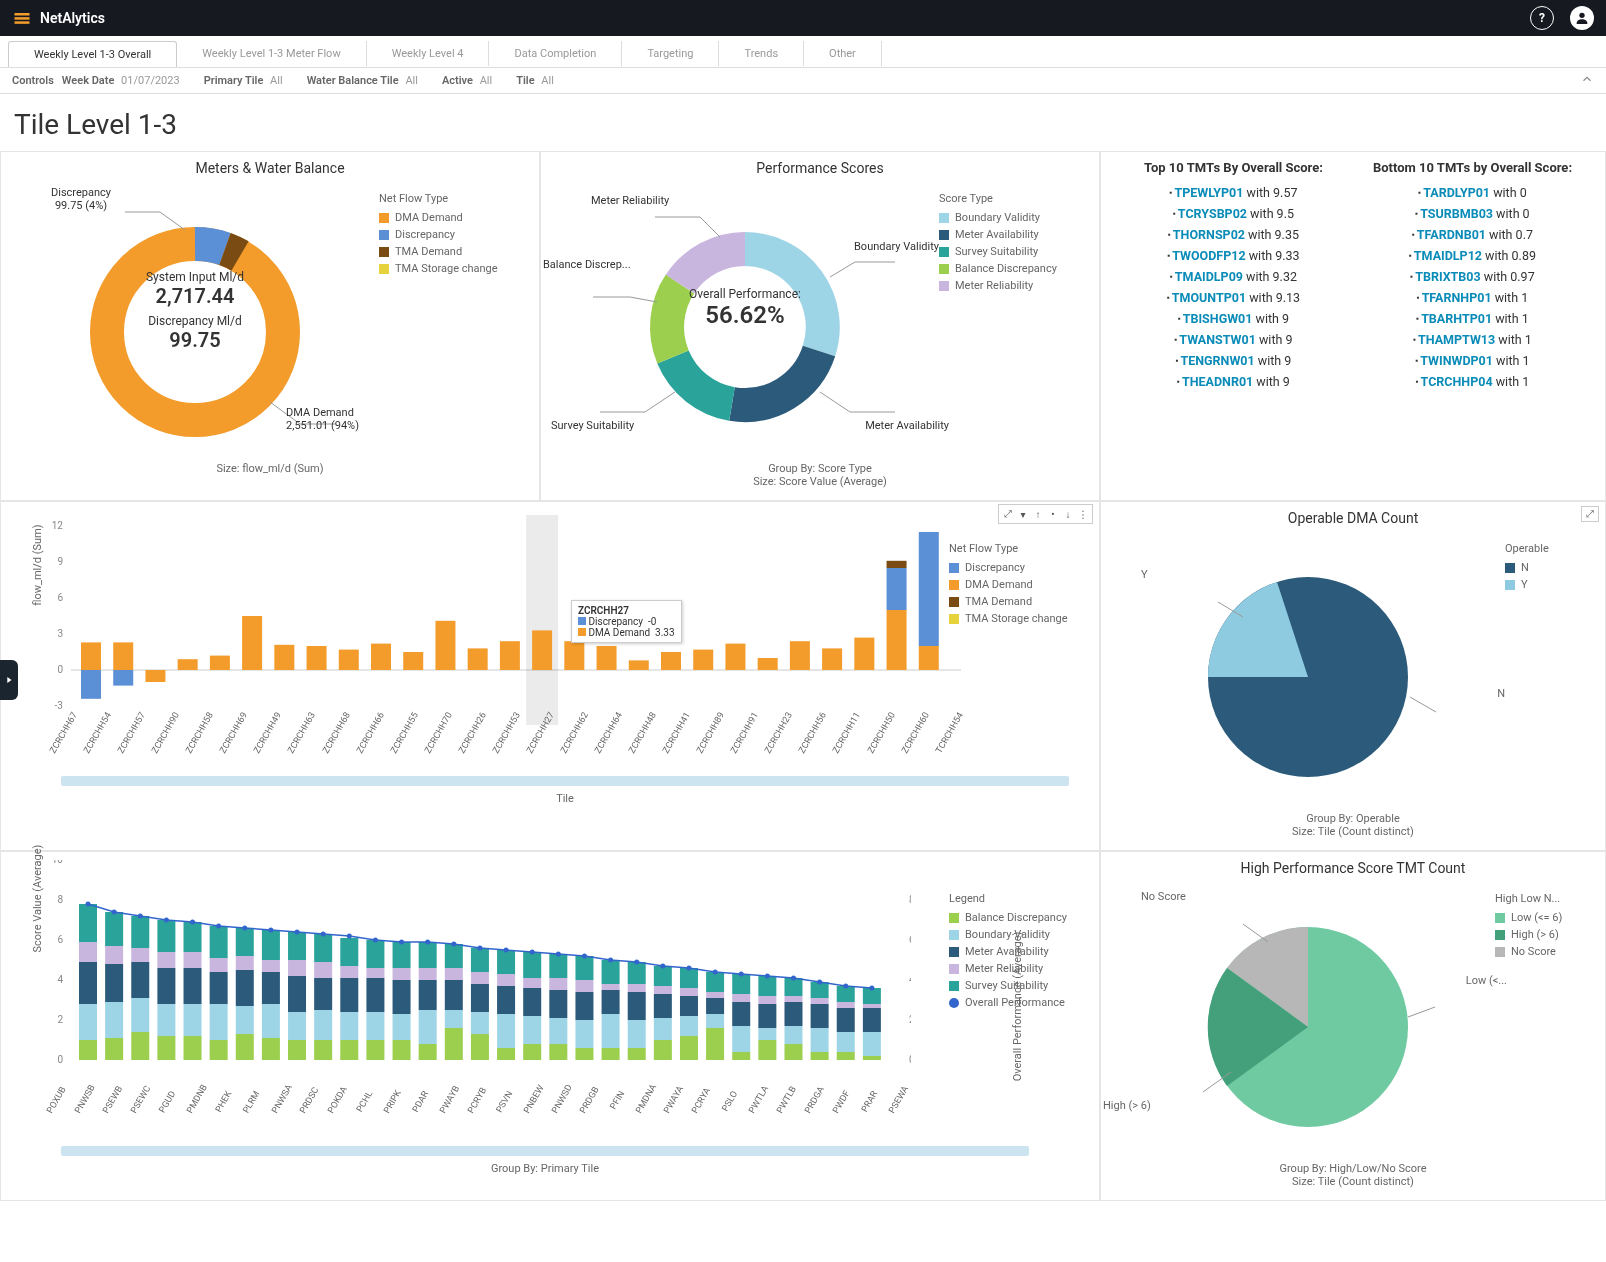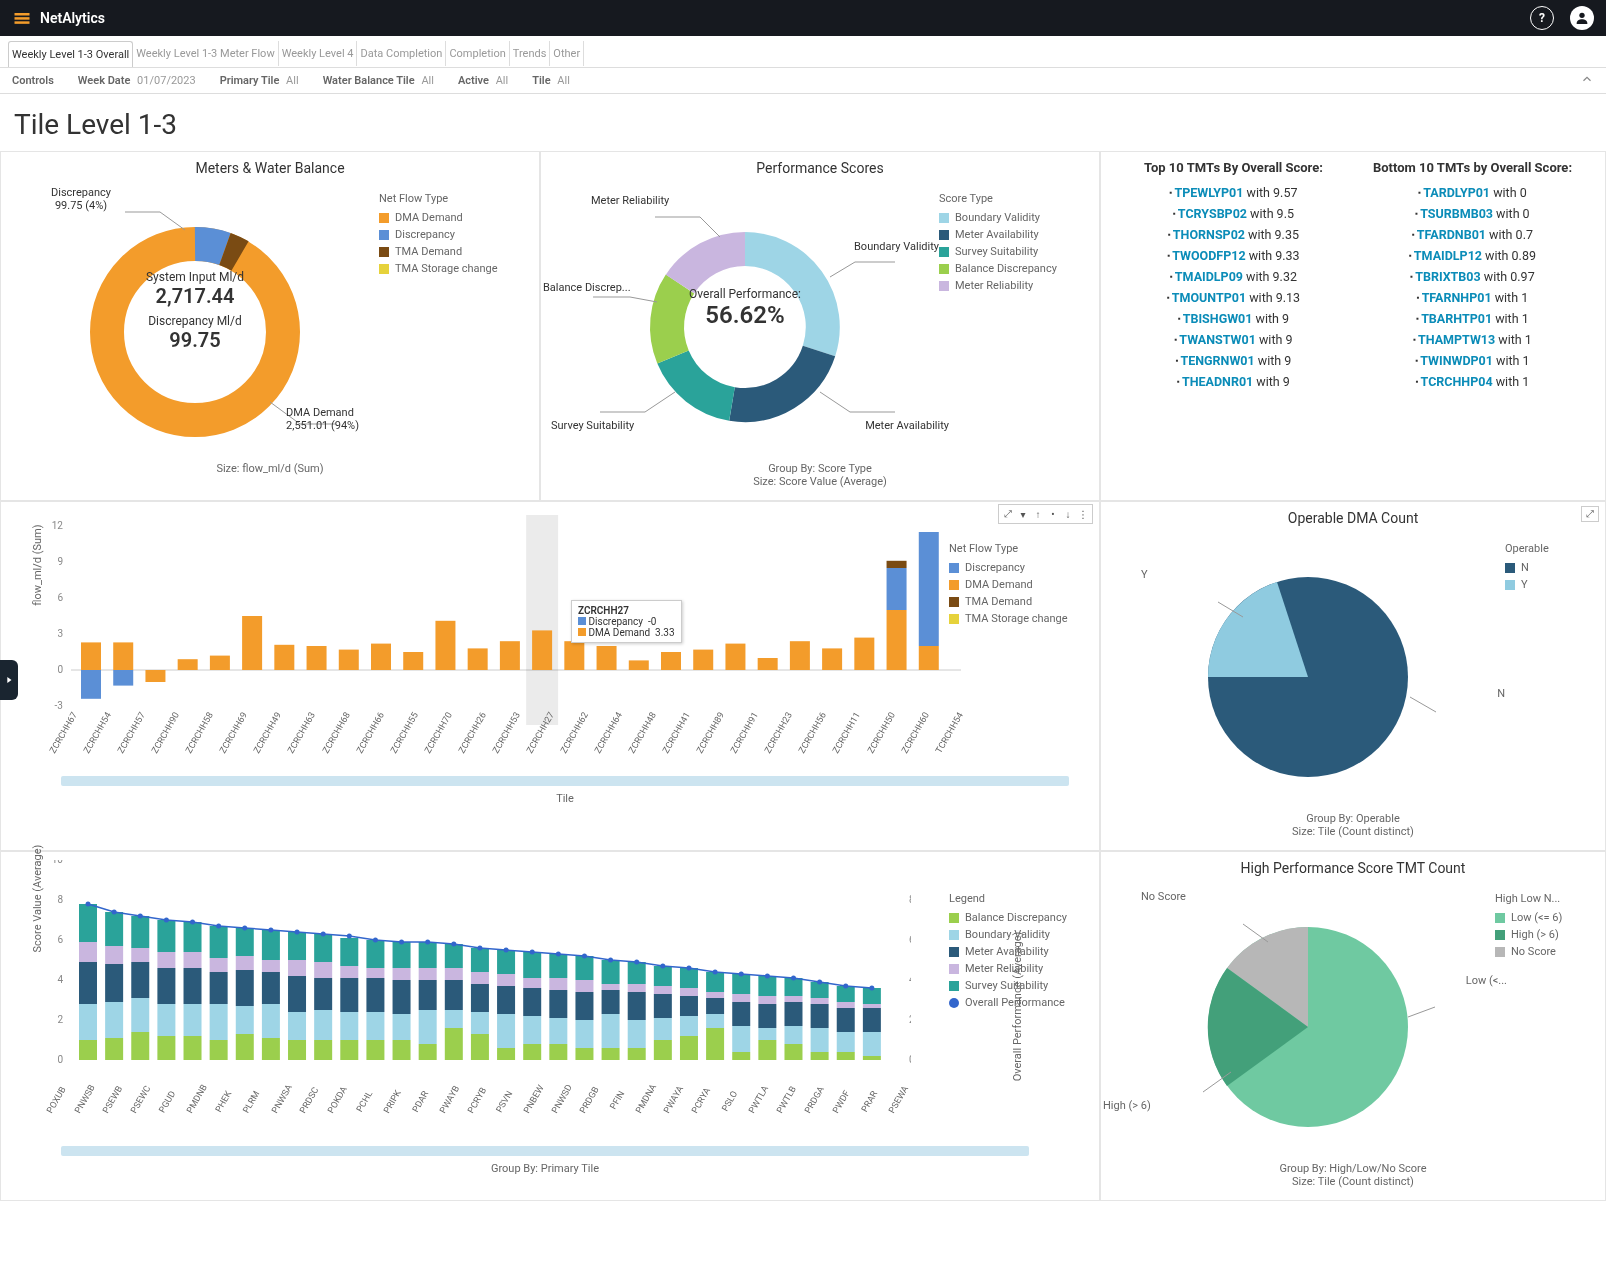--- a/index.html
+++ b/index.html
@@ -4,23 +4,23 @@
 <style>
 * { margin:0; padding:0; box-sizing:border-box; }
 body { font-family: -apple-system, BlinkMacSystemFont, "Segoe UI", Roboto, sans-serif; background:#fff; color:#333; font-size:12px; width:1606px; height:1262px; overflow:hidden; }
 .header { background:#16191f; color:#fff; height:36px; display:flex; align-items:center; padding:0 12px; justify-content:space-between; }
 .header-left { display:flex; align-items:center; gap:8px; }
 .logo { width:20px; height:20px; }
 .brand { font-weight:600; font-size:14px; color:#fff; }
 .header-right { display:flex; align-items:center; gap:16px; }
 .icon-btn { width:24px; height:24px; border-radius:50%; display:flex; align-items:center; justify-content:center; cursor:pointer; }
 .tabs { display:flex; align-items:center; border-bottom:1px solid #ddd; padding:4px 8px 0 8px; height:32px; }
-.tab { padding:6px 3px; font-size:11px; color:#999; border-right:1px solid #ddd; cursor:pointer; }
+.tab { padding:6px 25px; font-size:11px; color:#999; border-right:1px solid #ddd; cursor:pointer; }
 .tab.active { color:#333; border:1px solid #ccc; border-bottom:none; background:#fff; border-radius:3px 3px 0 0; }
-.controls { display:flex; align-items:center; gap:24px; padding:6px 12px; border-bottom:1px solid #ddd; font-size:11px; position:relative; }
+.controls { display:flex; align-items:center; gap:8px; padding:6px 12px; border-bottom:1px solid #ddd; font-size:11px; position:relative; }
 .control-label { color:#666; font-weight:600; }
 .control-item { color:#666; }
 .control-item span.cv { color:#999; margin-left:4px; }
 .chev-toggle { position:absolute; right:12px; cursor:pointer; color:#888; }
 .page-title { font-size:28px; font-weight:400; padding:14px 14px 10px; }
 .grid { display:grid; grid-template-columns: 540px 540px 1fr; grid-auto-rows:auto; }
 .panel { border:1px solid #e5e5e5; padding:8px 10px 12px; position:relative; }
 .panel-title { text-align:center; font-weight:400; font-size:14px; margin-bottom:6px; }
 .panel-sub { text-align:center; color:#666; font-size:11px; }
 .legend { font-size:11px; }
@@ -71,21 +71,21 @@
         </svg>
     </div>
   </div>
 </div>
 
 <div class="tabs" id="tabs">
     <span class="tab active">Weekly Level 1-3 Overall</span>
     <span class="tab">Weekly Level 1-3 Meter Flow</span>
     <span class="tab">Weekly Level 4</span>
     <span class="tab">Data Completion</span>
-    <span class="tab">Completion</span>
+    <span class="tab">Targeting</span>
     <span class="tab">Trends</span>
     <span class="tab">Other</span>
   </div>
 
 <div class="controls">
   <span class="control-label">Controls</span>
   <span id="ctrl-items"><span class="control-item" style="margin-right: 24px;"><b style="font-weight:600">Week Date</b> <span class="cv">01/07/2023</span></span><span class="control-item" style="margin-right: 24px;"><b style="font-weight:600">Primary Tile</b> <span class="cv">All</span></span><span class="control-item" style="margin-right: 24px;"><b style="font-weight:600">Water Balance Tile</b> <span class="cv">All</span></span><span class="control-item" style="margin-right: 24px;"><b style="font-weight:600">Active</b> <span class="cv">All</span></span><span class="control-item" style="margin-right: 24px;"><b style="font-weight:600">Tile</b> <span class="cv">All</span></span></span>
   <span class="chev-toggle">
     <svg width="14" height="14" viewBox="0 0 24 24" fill="none" stroke="#888" stroke-width="2">
         <polyline points="6 15 12 9 18 15"></polyline>
@@ -178,21 +178,21 @@
             <line x1="265" y1="220" x2="310" y2="220" stroke="#999"></line>
           <line x1="90" y1="200" x2="60" y2="220" stroke="#999"></line>
             <line x1="60" y1="220" x2="15" y2="220" stroke="#999"></line>
           <line x1="72" y1="110" x2="45" y2="105" stroke="#999"></line>
             <line x1="45" y1="105" x2="8" y2="105" stroke="#999"></line>
         </svg>
         <div style="position:absolute;left:40px;top:12px;font-size:11px;">Meter Reliability</div>
         <div style="position:absolute;right:0px;top:58px;font-size:11px;">Boundary Validity</div>
         <div style="position:absolute;right:-10px;bottom:30px;font-size:11px;">Meter Availability</div>
         <div style="position:absolute;left:0px;bottom:30px;font-size:11px;">Survey Suitability</div>
-        <div style="position:absolute;left:-8px;top:99px;font-size:11px;">Balance Discrep...</div>
+        <div style="position:absolute;left:-8px;top:76px;font-size:11px;">Balance Discrep...</div>
         <div class="center-text" style="top:105px;">
           <div class="ct-line1">Overall Performance:</div>
           <div class="ct-big" style="font-size:24px;">56.62%</div>
         </div>
       </div>
       <div class="legend" style="width:150px;padding-top:10px;">
         <div class="legend-title">Score Type</div>
         <div id="leg-perf">
             <div class="legend-item">
               <span class="sw" style="background:#9ed5e6;"></span>

